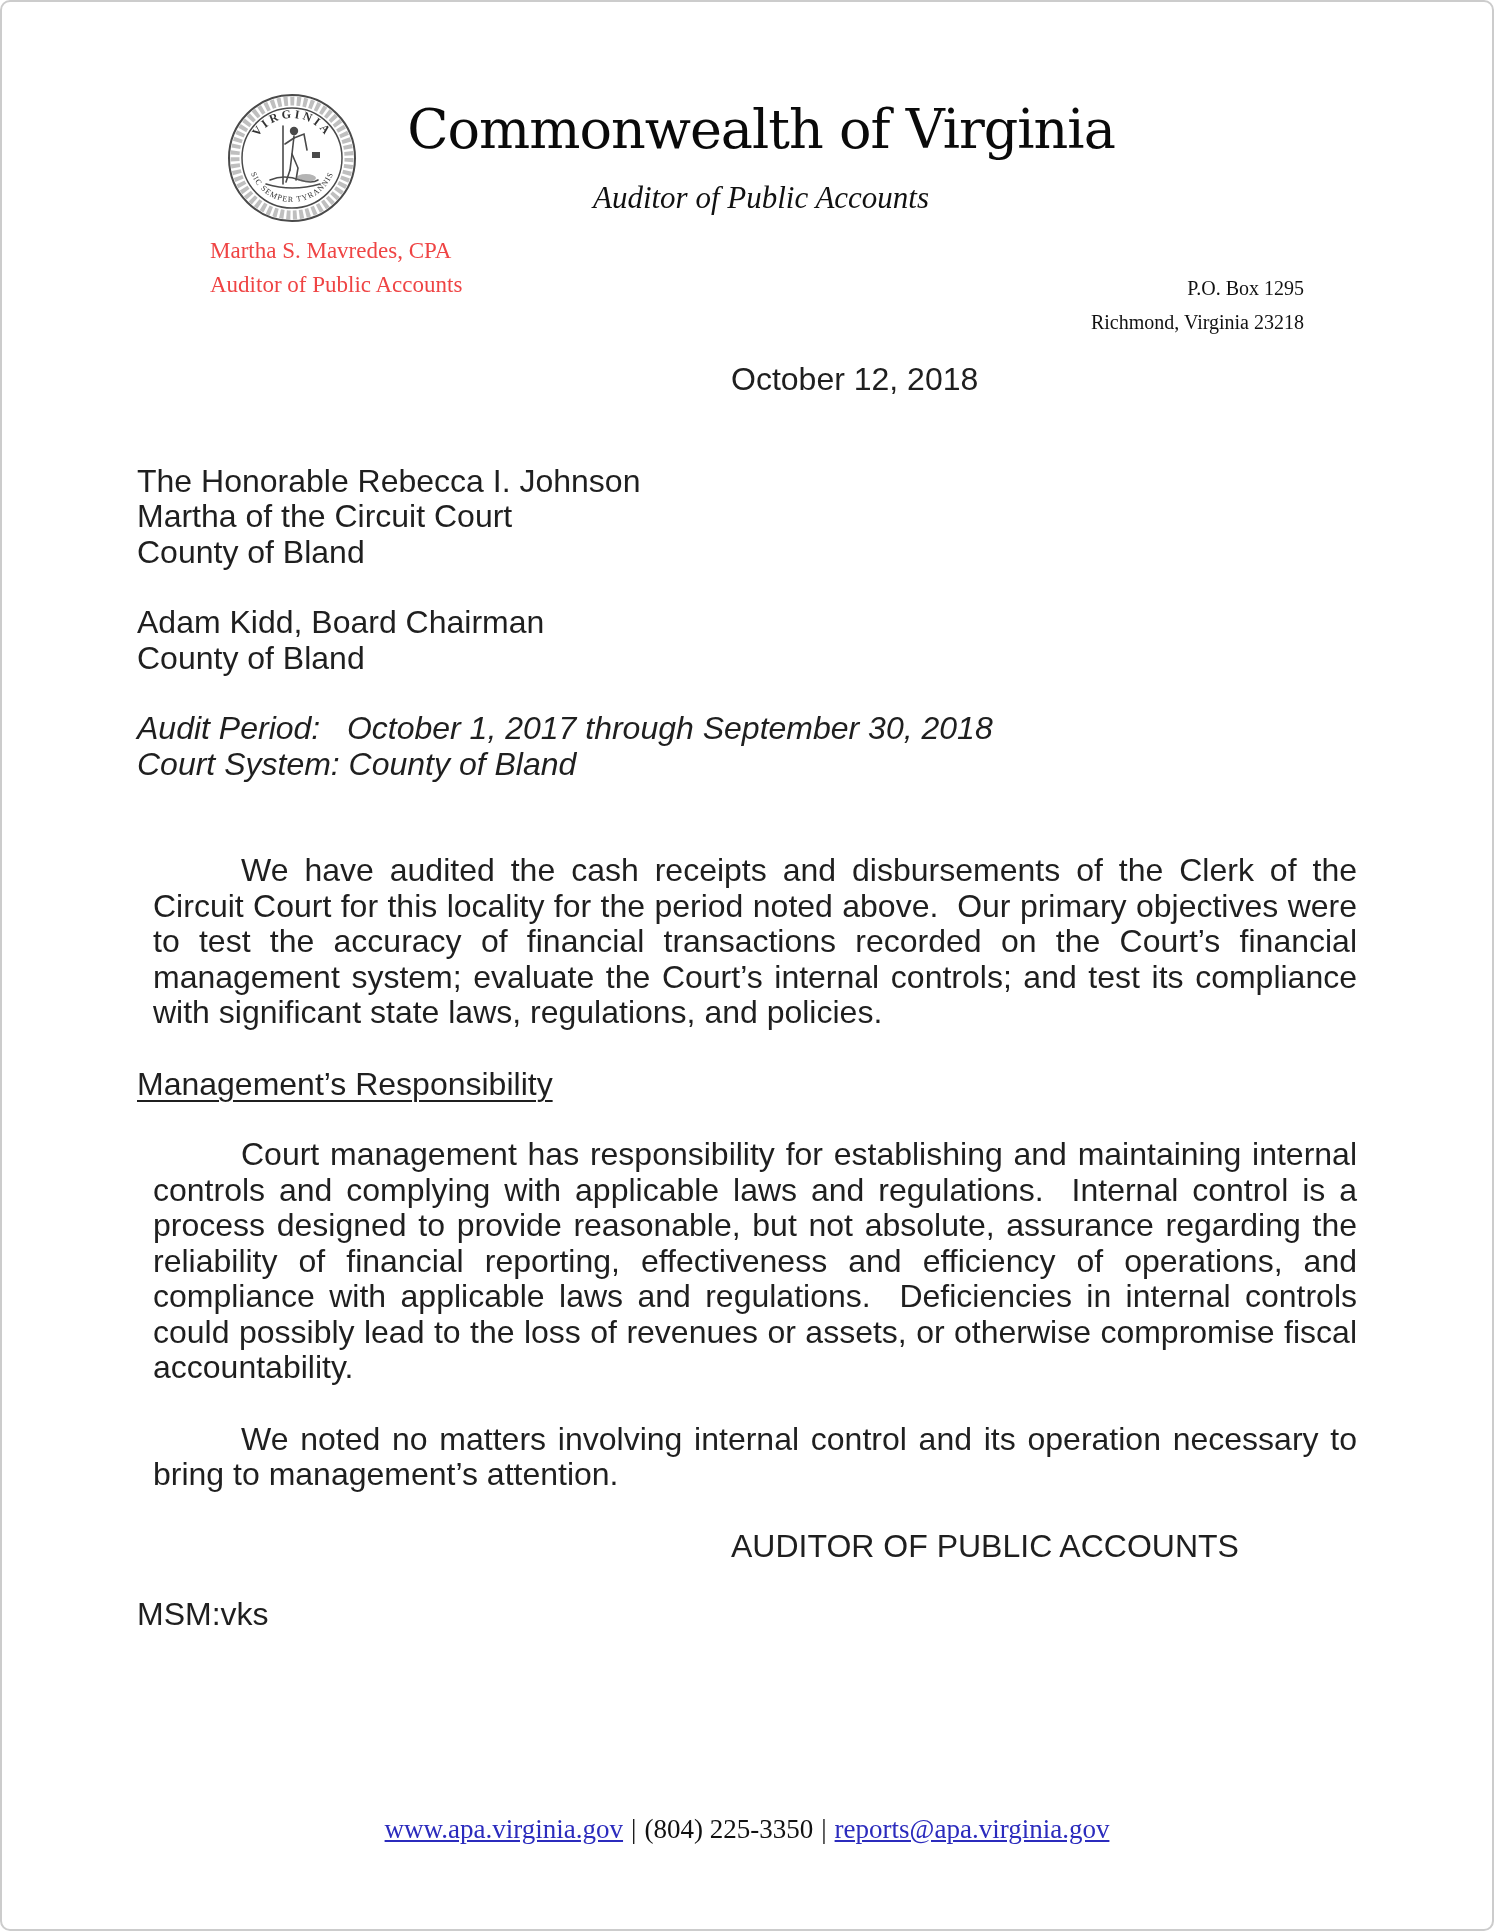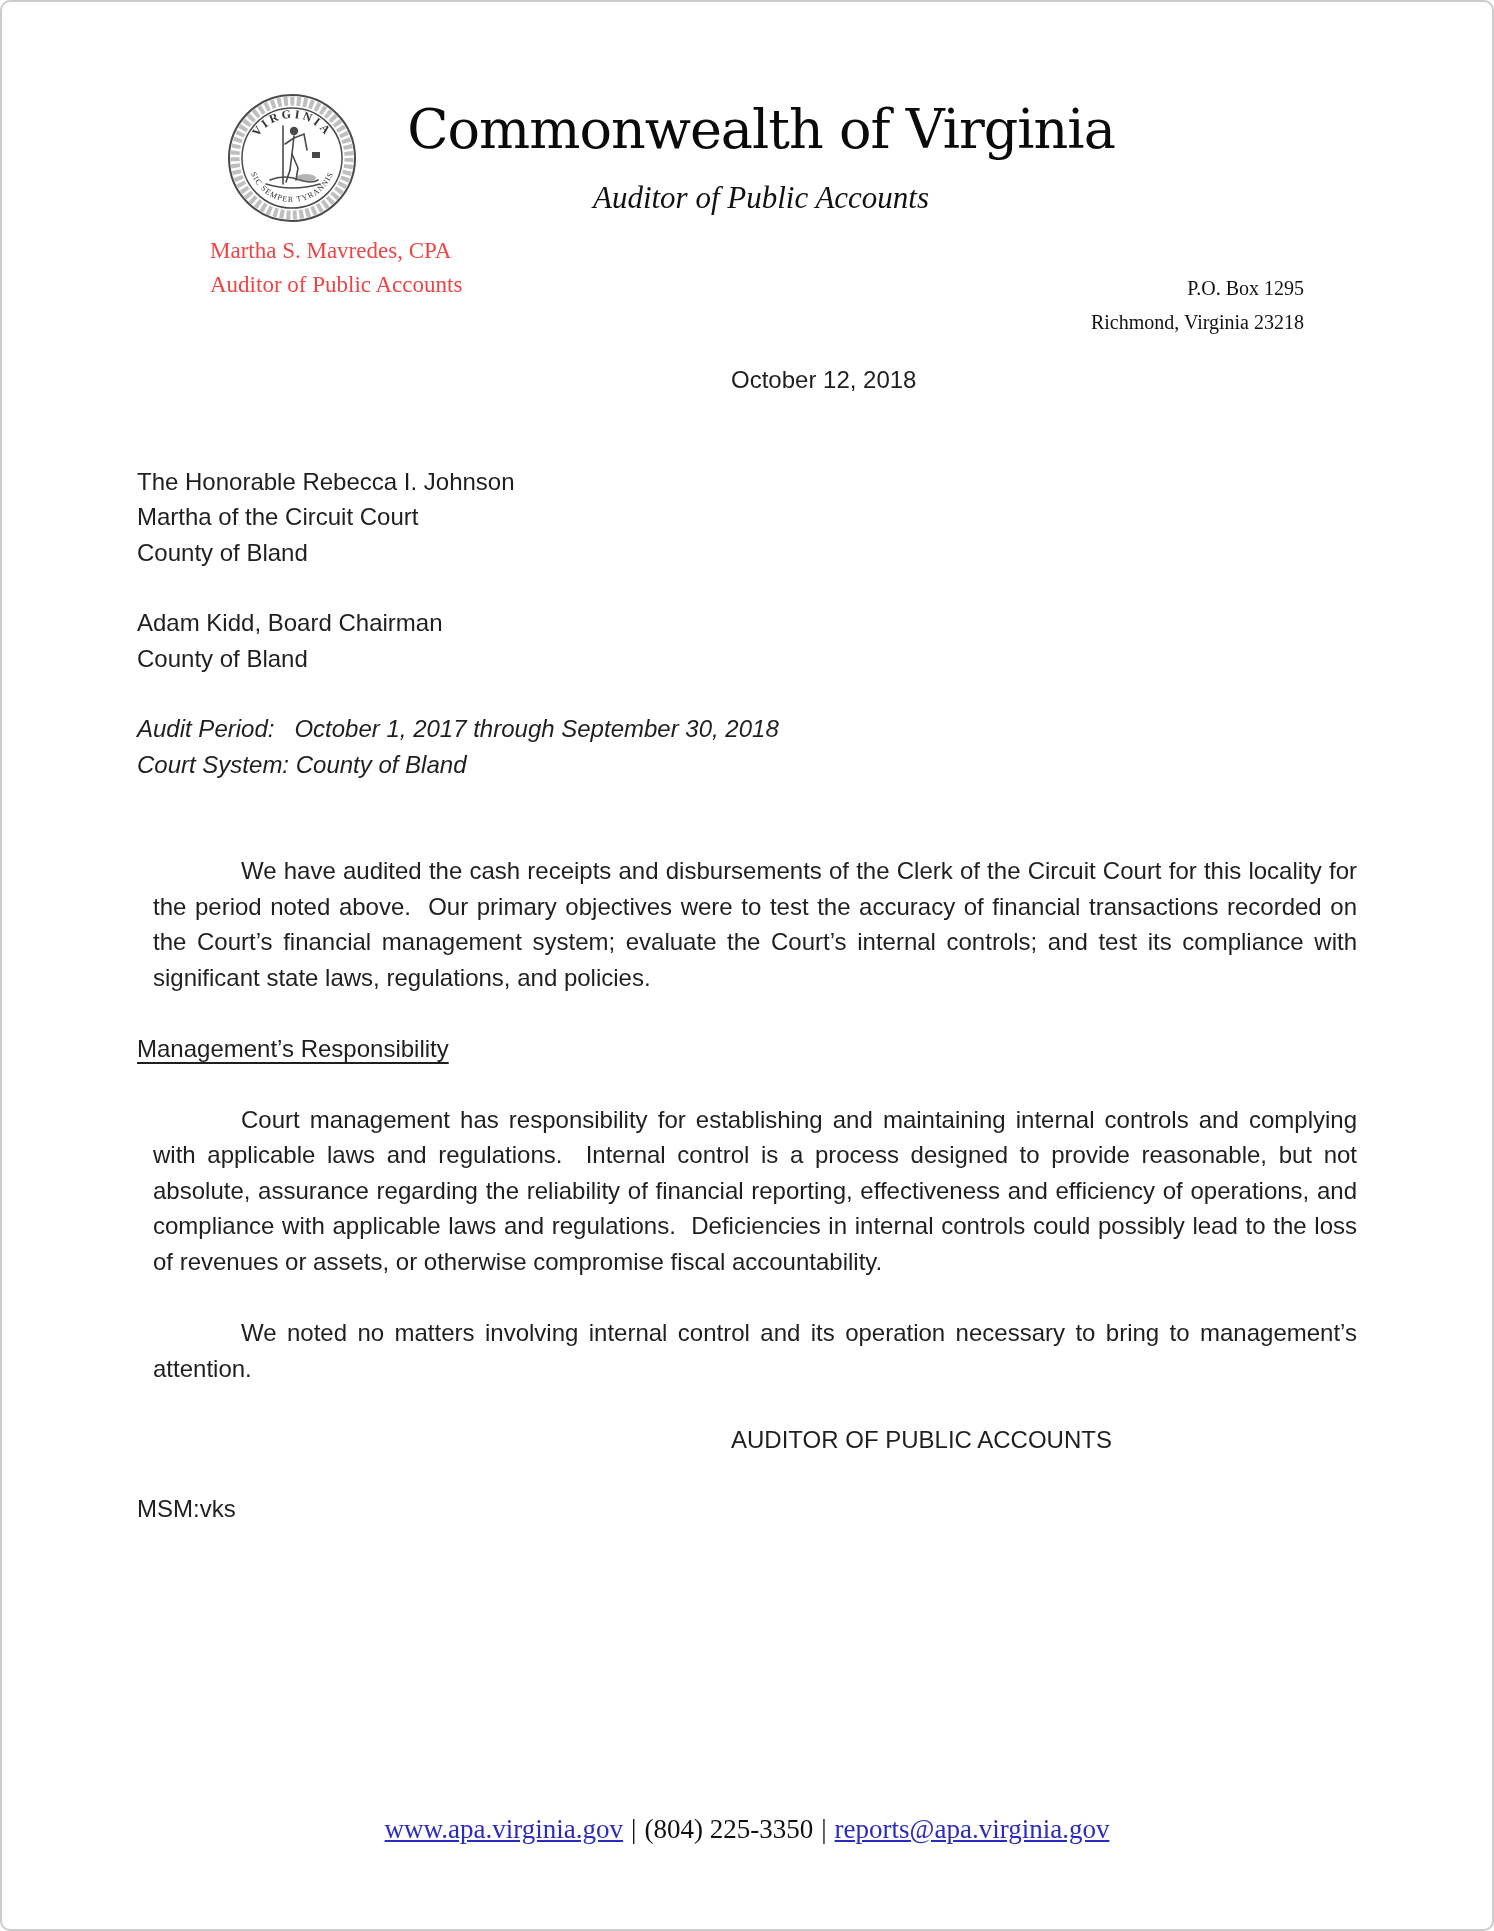--- a/index.html
+++ b/index.html
@@ -30,21 +30,21 @@
     position:absolute;left:208px;top:232px;
     font-family:"Liberation Serif", serif;font-size:23px;line-height:34px;color:#ef4444;
   }
   .contact-right{
     position:absolute;right:188px;top:228px;text-align:right;
     font-family:"Liberation Serif", serif;font-size:20px;line-height:34px;color:#111;margin-top:41px;
   }
   
   .letter{
     position:absolute;left:135px;right:135px;top:360px;
-    font-size:24px;line-height:35.5px;
+    font-size:32px;line-height:35.5px;
   }
   .date-line{padding-left:594px;margin:0 0 66px 0;white-space:nowrap;}
   .addr{margin:0 0 35px 0;}
   .addr div{white-space:nowrap;}
   .audit-block{margin:0 0 71px 0;}
   .audit-block div{white-space:pre-wrap;font-style:italic;}
   .para{
     text-align:justify;text-indent:88px;margin:0 0 36px 16px;white-space:pre-wrap;
   }
   .section-heading{

